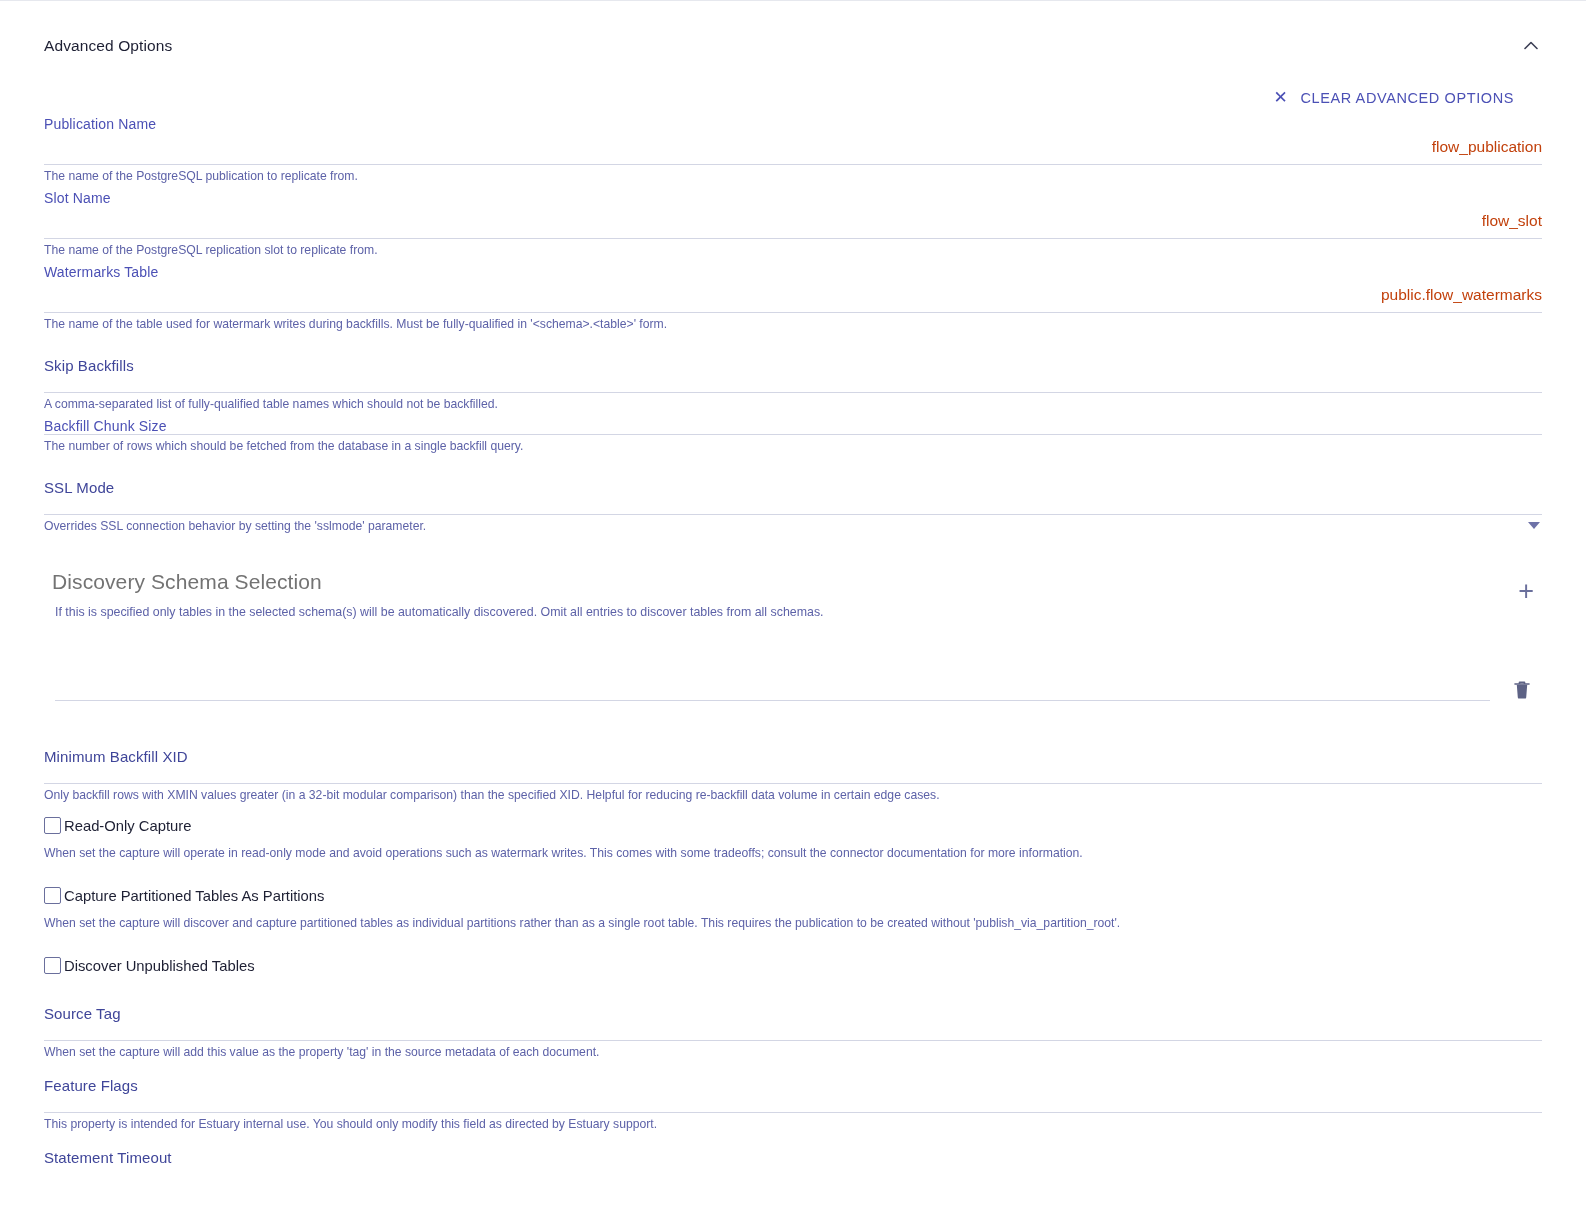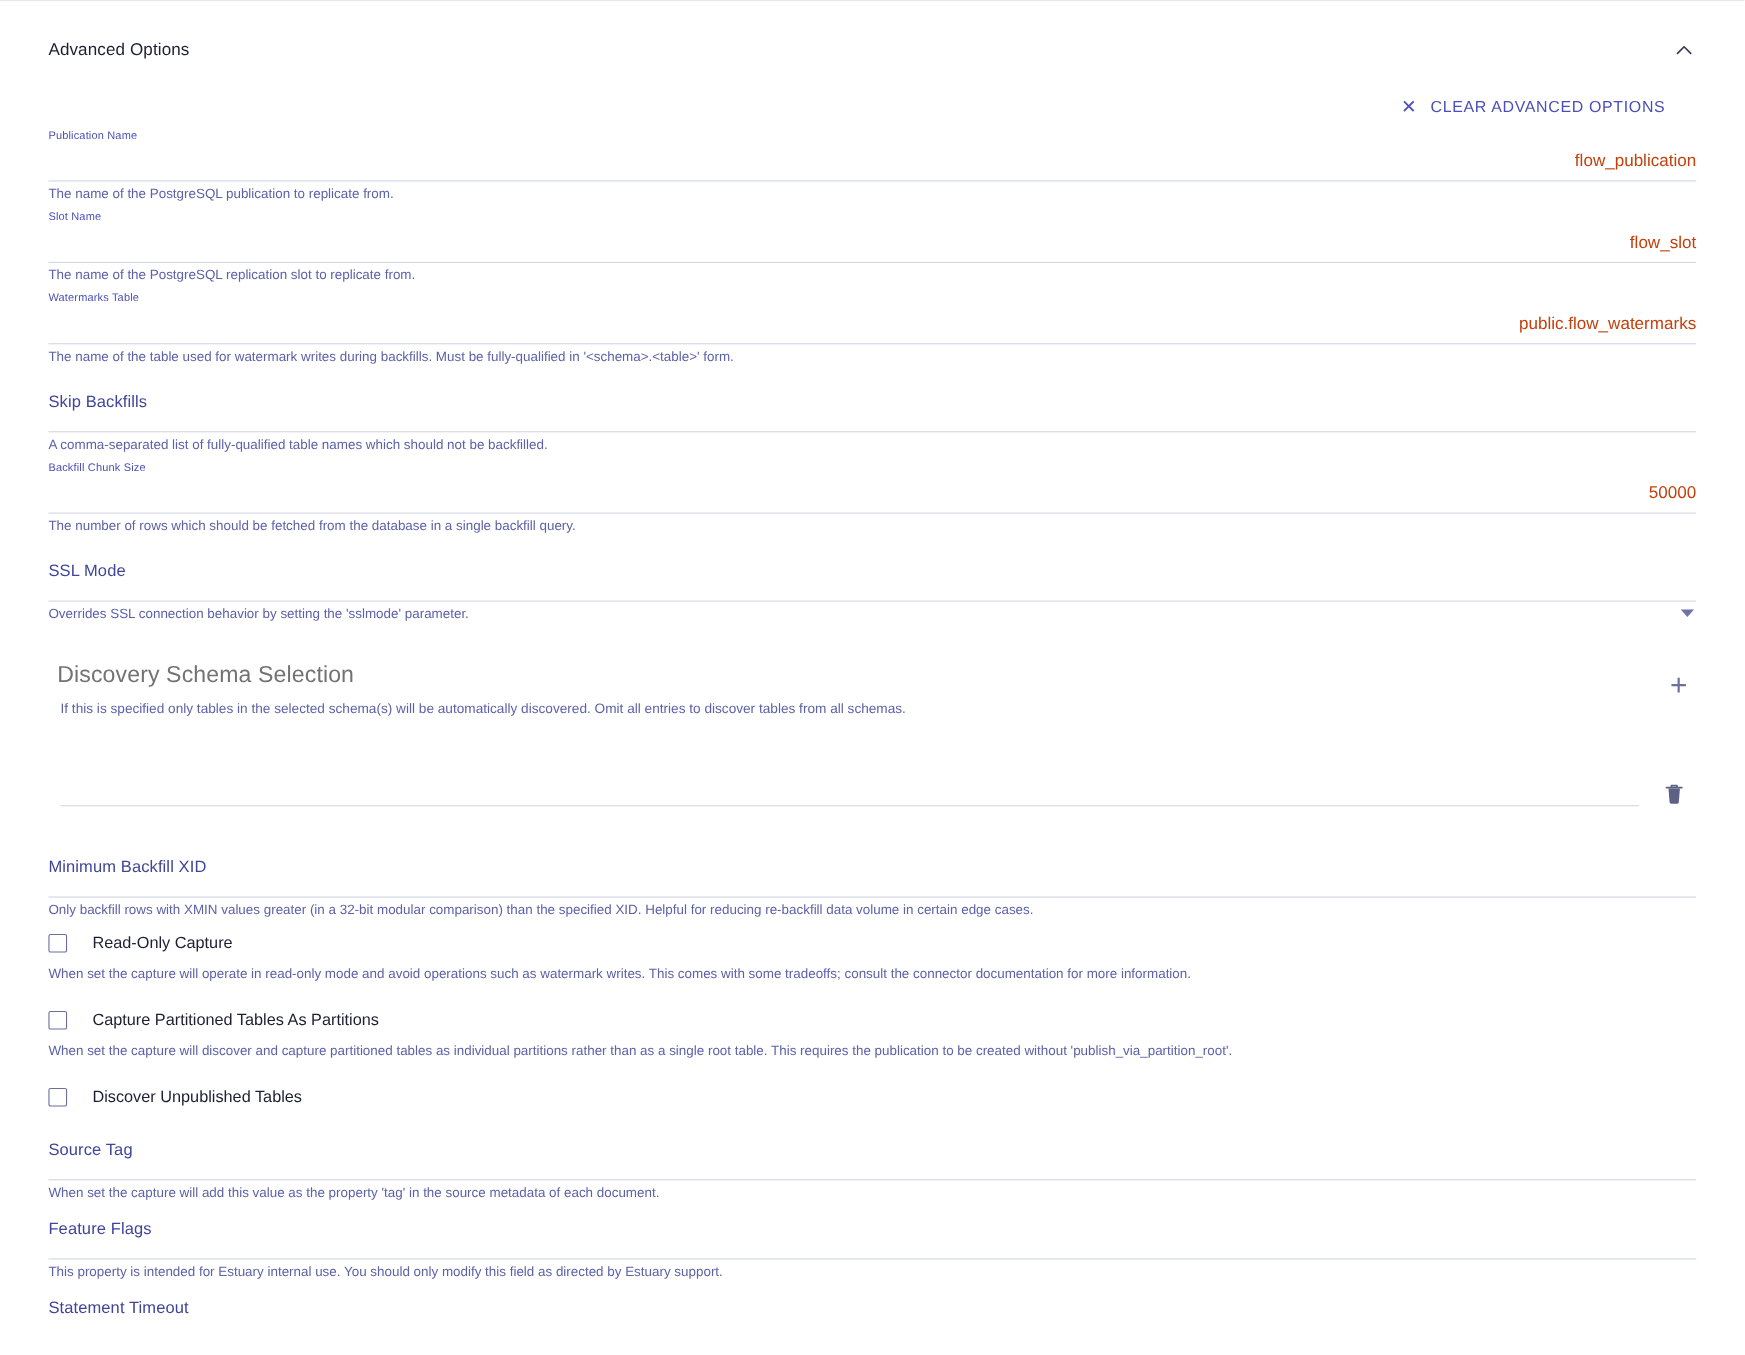--- a/index.html
+++ b/index.html
@@ -64,21 +64,21 @@
     font-weight: 300;
   }
   .fields {
     padding: 6px 44px 0 44px;
   }
   .field {
     position: relative;
     padding-top: 4px;
   }
   .flabel {
-    font-size: 10px;
+    font-size: 14px;
     color: #4b50b5;
     line-height: 16px;
     letter-spacing: 0.15px;
   }
   .flabel.big {
     font-size: 15px;
     color: #3f4599;
     letter-spacing: 0.1px;
   }
   .fvalue {
@@ -162,21 +162,21 @@
     height: 22px;
     margin-right: 10px;
     cursor: pointer;
   }
   .after-discovery {
     margin-top: 44px;
   }
   .check-row {
     display: flex;
     align-items: center;
-    gap: 23px;
+    gap: 3px;
     padding: 12px 0 8px 0;
   }
   .checkbox {
     width: 17px;
     height: 17px;
     border: 1.6px solid #6a6f9c;
     border-radius: 2px;
     box-sizing: border-box;
     background: #fff;
     cursor: pointer;
@@ -237,21 +237,20 @@
 
     <div class="field">
       <div class="flabel big">Skip Backfills</div>
       <div class="empty-input"></div>
       <div class="underline"></div>
       <div class="helper">A comma-separated list of fully-qualified table names which should not be backfilled.</div>
     </div>
 
     <div class="field">
       <div class="flabel">Backfill Chunk Size</div>
-      <div class="fvalue">50000</div>
       <div class="underline"></div>
       <div class="helper">The number of rows which should be fetched from the database in a single backfill query.</div>
     </div>
 
     <div class="gap-md"></div>
 
     <div class="field select-field">
       <div class="flabel big">SSL Mode</div>
       <div class="empty-input"></div>
       <div class="caret"></div>

